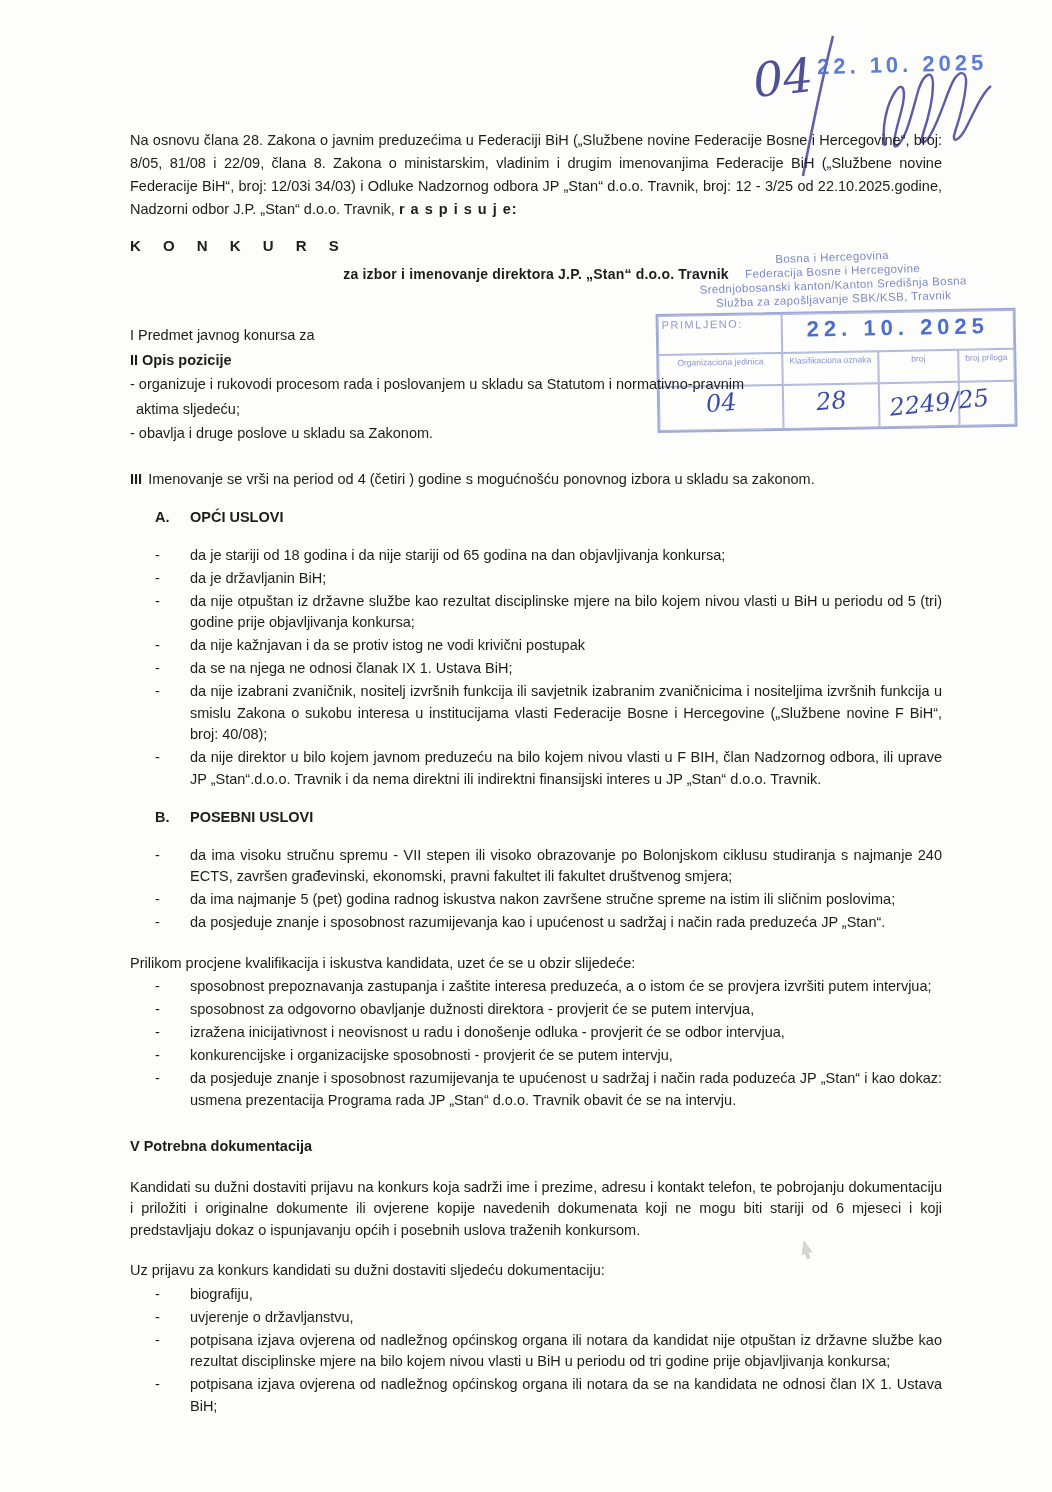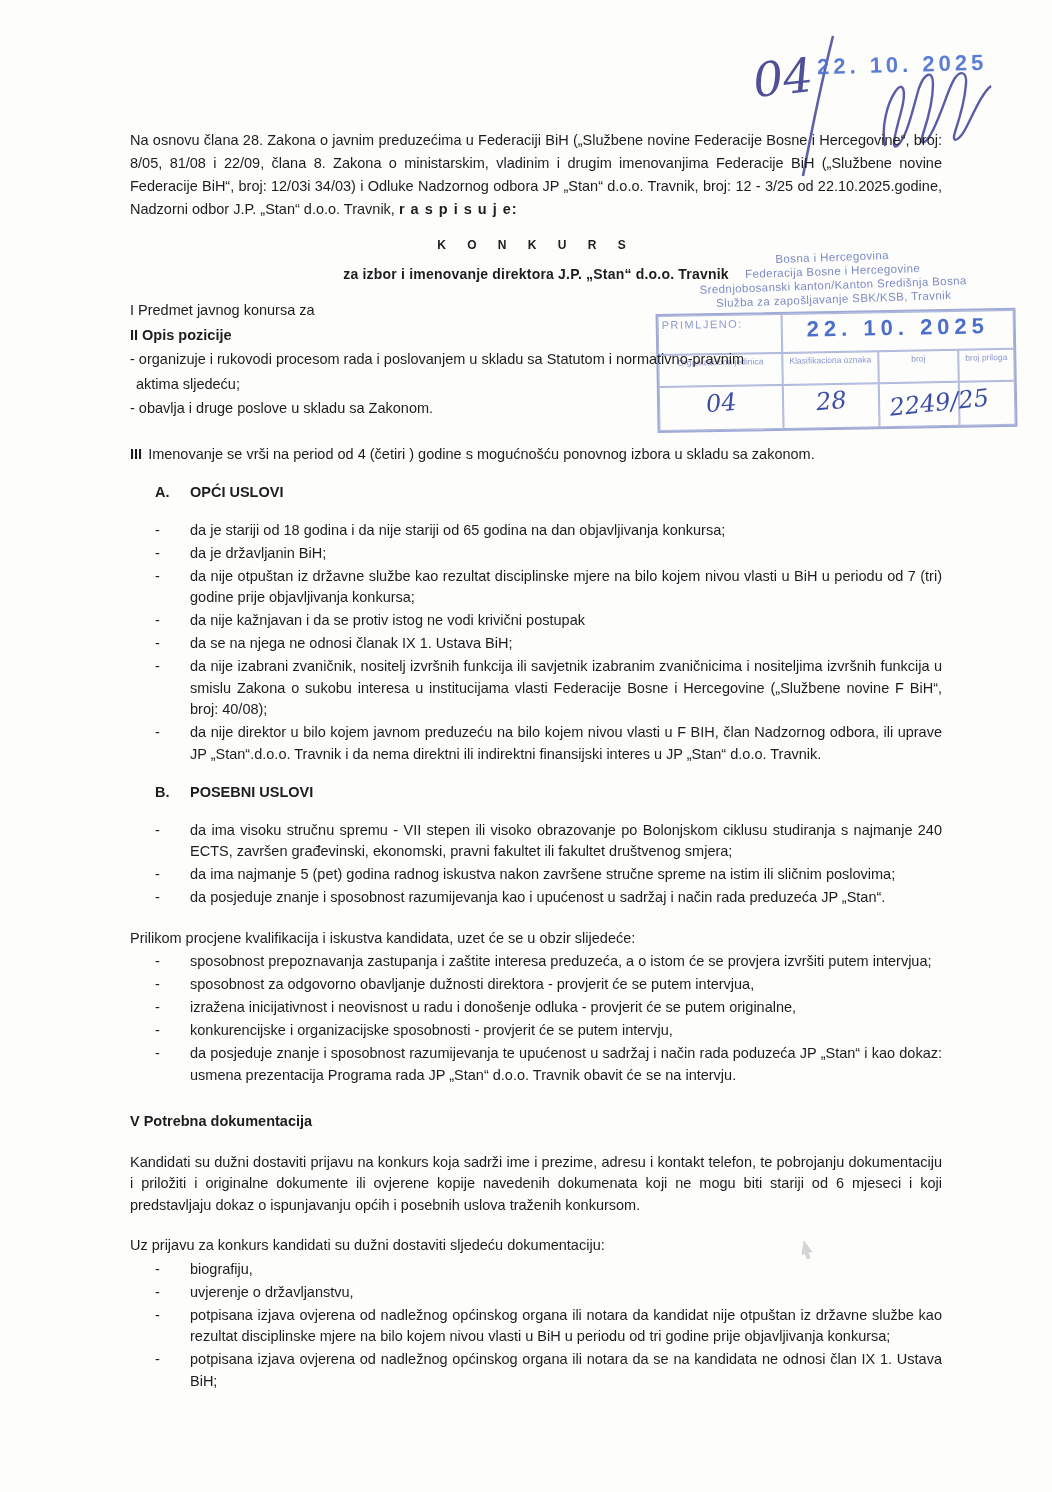--- a/index.html
+++ b/index.html
@@ -7,23 +7,23 @@
     position:relative; width:1052px; height:1492px; margin:0 auto;
     background:#fdfdfc; overflow:hidden;
     font-family:"Liberation Sans", sans-serif; color:#1d1d1d;
   }
   .content{
     position:absolute; left:130px; top:114px; width:812px;
     font-size:14.5px; line-height:21.5px;
   }
   .intro{ text-align:justify; line-height:23px; }
   .intro b{ letter-spacing:1px; }
-  .doc-title{ margin-top:13px; text-align:center; font-weight:bold; font-size:12px; letter-spacing:9px; }
+  .doc-title{ margin-top:13px; text-align:left; font-weight:bold; font-size:15px; letter-spacing:9px; }
   .doc-subtitle{ margin-top:7px; text-align:center; font-weight:bold; font-size:14px; letter-spacing:.2px; }
-  .sec12{ margin-top:13px; line-height:24.5px; }
+  .sec12{ margin-top:38px; line-height:24.5px; }
   .sec12 .h{ font-weight:bold; }
   .indent1{ padding-left:6px; }
   .sec3{ margin-top:23px; }
   .sec3 b{ margin-right:2px; }
   .sec6{ margin-top:17px; font-weight:bold; }
   .list-heading{ display:flex; margin-top:17px; font-weight:bold; }
   .list-heading .mk{ flex:none; width:35px; padding-left:25px; box-sizing:content-box; }
   ul.blist{ list-style:none; margin:16px 0 0 0; padding:0; }
   ul.blist li{ display:flex; margin-bottom:1.5px; }
   ul.blist .mk{ flex:none; width:35px; padding-left:25px; }
@@ -124,21 +124,21 @@
       <li>
           <span class="mk">-</span>
           <span class="tx">da je stariji od 18 godina i da nije stariji od 65 godina na dan objavljivanja konkursa;</span>
         </li>
       <li>
           <span class="mk">-</span>
           <span class="tx">da je državljanin BiH;</span>
         </li>
       <li>
           <span class="mk">-</span>
-          <span class="tx">da nije otpuštan iz državne službe kao rezultat disciplinske mjere na bilo kojem nivou vlasti u BiH u periodu od 7 (tri) godine prije objavljivanja konkursa;</span>
+          <span class="tx">da nije otpuštan iz državne službe kao rezultat disciplinske mjere na bilo kojem nivou vlasti u BiH u periodu od 5 (tri) godine prije objavljivanja konkursa;</span>
         </li>
       <li>
           <span class="mk">-</span>
           <span class="tx">da nije kažnjavan i da se protiv istog ne vodi krivični postupak</span>
         </li>
       <li>
           <span class="mk">-</span>
           <span class="tx">da se na njega ne odnosi članak IX 1. Ustava BiH;</span>
         </li>
       <li>
@@ -175,21 +175,21 @@
       <li>
           <span class="mk">-</span>
           <span class="tx">sposobnost prepoznavanja zastupanja i zaštite interesa preduzeća, a o istom će se provjera izvršiti putem intervjua;</span>
         </li>
       <li>
           <span class="mk">-</span>
           <span class="tx">sposobnost za odgovorno obavljanje dužnosti direktora - provjerit će se putem intervjua,</span>
         </li>
       <li>
           <span class="mk">-</span>
-          <span class="tx">izražena inicijativnost i neovisnost u radu i donošenje odluka - provjerit će se putem originalne,</span>
+          <span class="tx">izražena inicijativnost i neovisnost u radu i donošenje odluka - provjerit će se odbor intervjua,</span>
         </li>
       <li>
           <span class="mk">-</span>
           <span class="tx">konkurencijske i organizacijske sposobnosti - provjerit će se putem intervju,</span>
         </li>
       <li>
           <span class="mk">-</span>
           <span class="tx">da posjeduje znanje i sposobnost razumijevanja te upućenost u sadržaj i način rada poduzeća JP „Stan“ i kao dokaz: usmena prezentacija Programa rada JP „Stan“ d.o.o. Travnik obavit će se na intervju.</span>
         </li>
     </ul>

